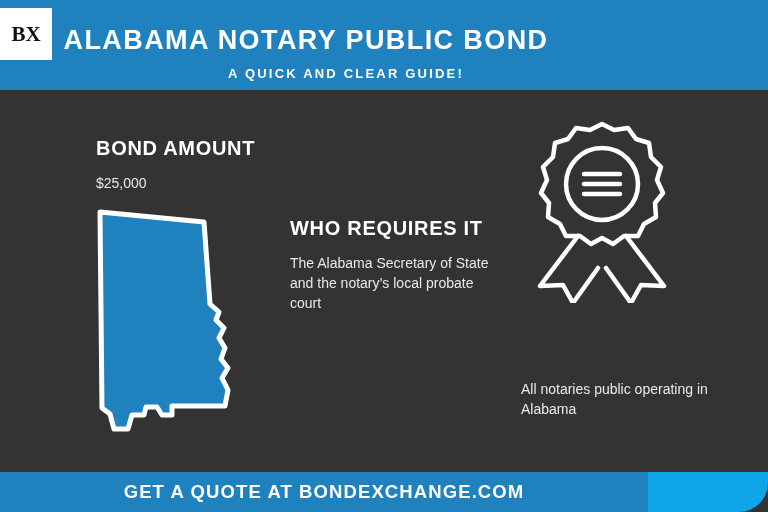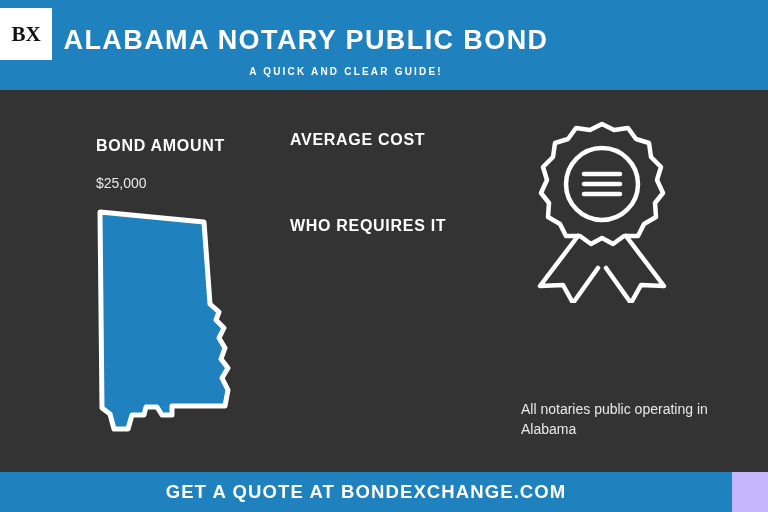--- a/index.html
+++ b/index.html
@@ -5,21 +5,22 @@
   * { box-sizing: border-box; margin: 0; padding: 0; }
   html, body {
     width: 768px; height: 512px;
     font-family: "Liberation Sans", sans-serif;
     background: #333333;
     overflow: hidden;
   }
   #page {
     position: relative;
     width: 768px; height: 512px;
-    background: #c4b5fd;
+    background: #0ea5e9;
+    border-radius: 29px;
   }
 
   
   .header {
     position: absolute;
     left: 0; top: 0;
     width: 768px; height: 90px;
     background: #1f81bd;
   }
   .logo-box {
@@ -47,36 +48,36 @@
     font-size: 27px;
     font-weight: bold;
     letter-spacing: 1.4px;
   }
   .header-sub {
     position: absolute;
     left: 0; top: 66px;
     width: 692px;
     text-align: center;
     color: #ffffff;
-    font-size: 10px;
+    font-size: 13px;
     font-weight: bold;
     letter-spacing: 2.2px;
   }
 
   
   .body-area {
     position: absolute;
     left: 0; top: 90px;
     width: 768px; height: 382px;
     background: #333333;
   }
 
   .col-heading {
     color: #ffffff;
-    font-size: 16px;
+    font-size: 20px;
     font-weight: bold;
     letter-spacing: 0.7px;
   }
   .col-text {
     color: #e9e9e9;
     font-size: 14px;
     line-height: 20px;
   }
 
   
@@ -89,27 +90,27 @@
   .mid-h1 { position: absolute; left: 290px; top: 41px; }
   .mid-p1 { position: absolute; left: 290px; top: 77px; width: 220px; }
   .mid-h2 { position: absolute; left: 290px; top: 127px; }
   .mid-p2 { position: absolute; left: 290px; top: 163px; width: 205px; }
   .mid-h3 { position: absolute; left: 290px; top: 232px; }
   .mid-p3 { position: absolute; left: 290px; top: 268px; width: 205px; }
 
   
   .badge-wrap { position: absolute; left: 516px; top: 28px; width: 172px; height: 185px; }
   .right-h1 { position: absolute; left: 521px; top: 253px; }
-  .right-p1 { position: absolute; left: 521px; top: 289px; width: 200px; margin-top: 20px; }
+  .right-p1 { position: absolute; left: 521px; top: 289px; width: 200px; }
 
   
   .footer {
     position: absolute;
     left: 0; top: 472px;
-    width: 732px; height: 40px;
+    width: 648px; height: 40px;
     background: #1f81bd;
     display: flex;
     align-items: center;
     justify-content: center;
   }
   .footer-text {
     color: #ffffff;
     font-size: 18.5px;
     font-weight: bold;
     letter-spacing: 1.1px;
@@ -132,23 +133,23 @@
 
     <div class="col-heading bond-amount-head">BOND AMOUNT</div>
     <div class="col-text bond-amount-val">$25,000</div>
 
     <div class="map-wrap">
       <svg width="160" height="225" viewBox="0 0 160 225" xmlns="http://www.w3.org/2000/svg">
         <path d="M12 4 L116 14 L122 96 L131 104 L128 112 L136 120 L131 130 L137 140 L133 151 L140 160 L134 170 L140 182 L137 198 L84 198 L84 207 L74 207 L69 199 L58 199 L56 207 L44 207 L40 221 L26 221 L22 206 L14 200 Z" fill="#1f81bd" stroke="#ffffff" stroke-width="5" stroke-linejoin="round"></path>
       </svg>
     </div>
 
-    <div class="col-heading mid-h1">AVERAGE COST</div>
 
     <div class="col-heading mid-h2">WHO REQUIRES IT</div>
+    <div class="col-text mid-p2">The Alabama Secretary of State and the notary’s local probate court</div>
 
 
     <div class="badge-wrap">
       <svg width="172" height="185" viewBox="0 0 172 185" xmlns="http://www.w3.org/2000/svg">
         <g fill="none" stroke="#ffffff" stroke-width="4.5" stroke-linejoin="round" stroke-linecap="round">
 
           <path d="M62 118 L24 168 L47 167 L57 185 L82 150"></path>
 
           <path d="M110 118 L148 168 L125 167 L115 185 L90 150"></path>
 

